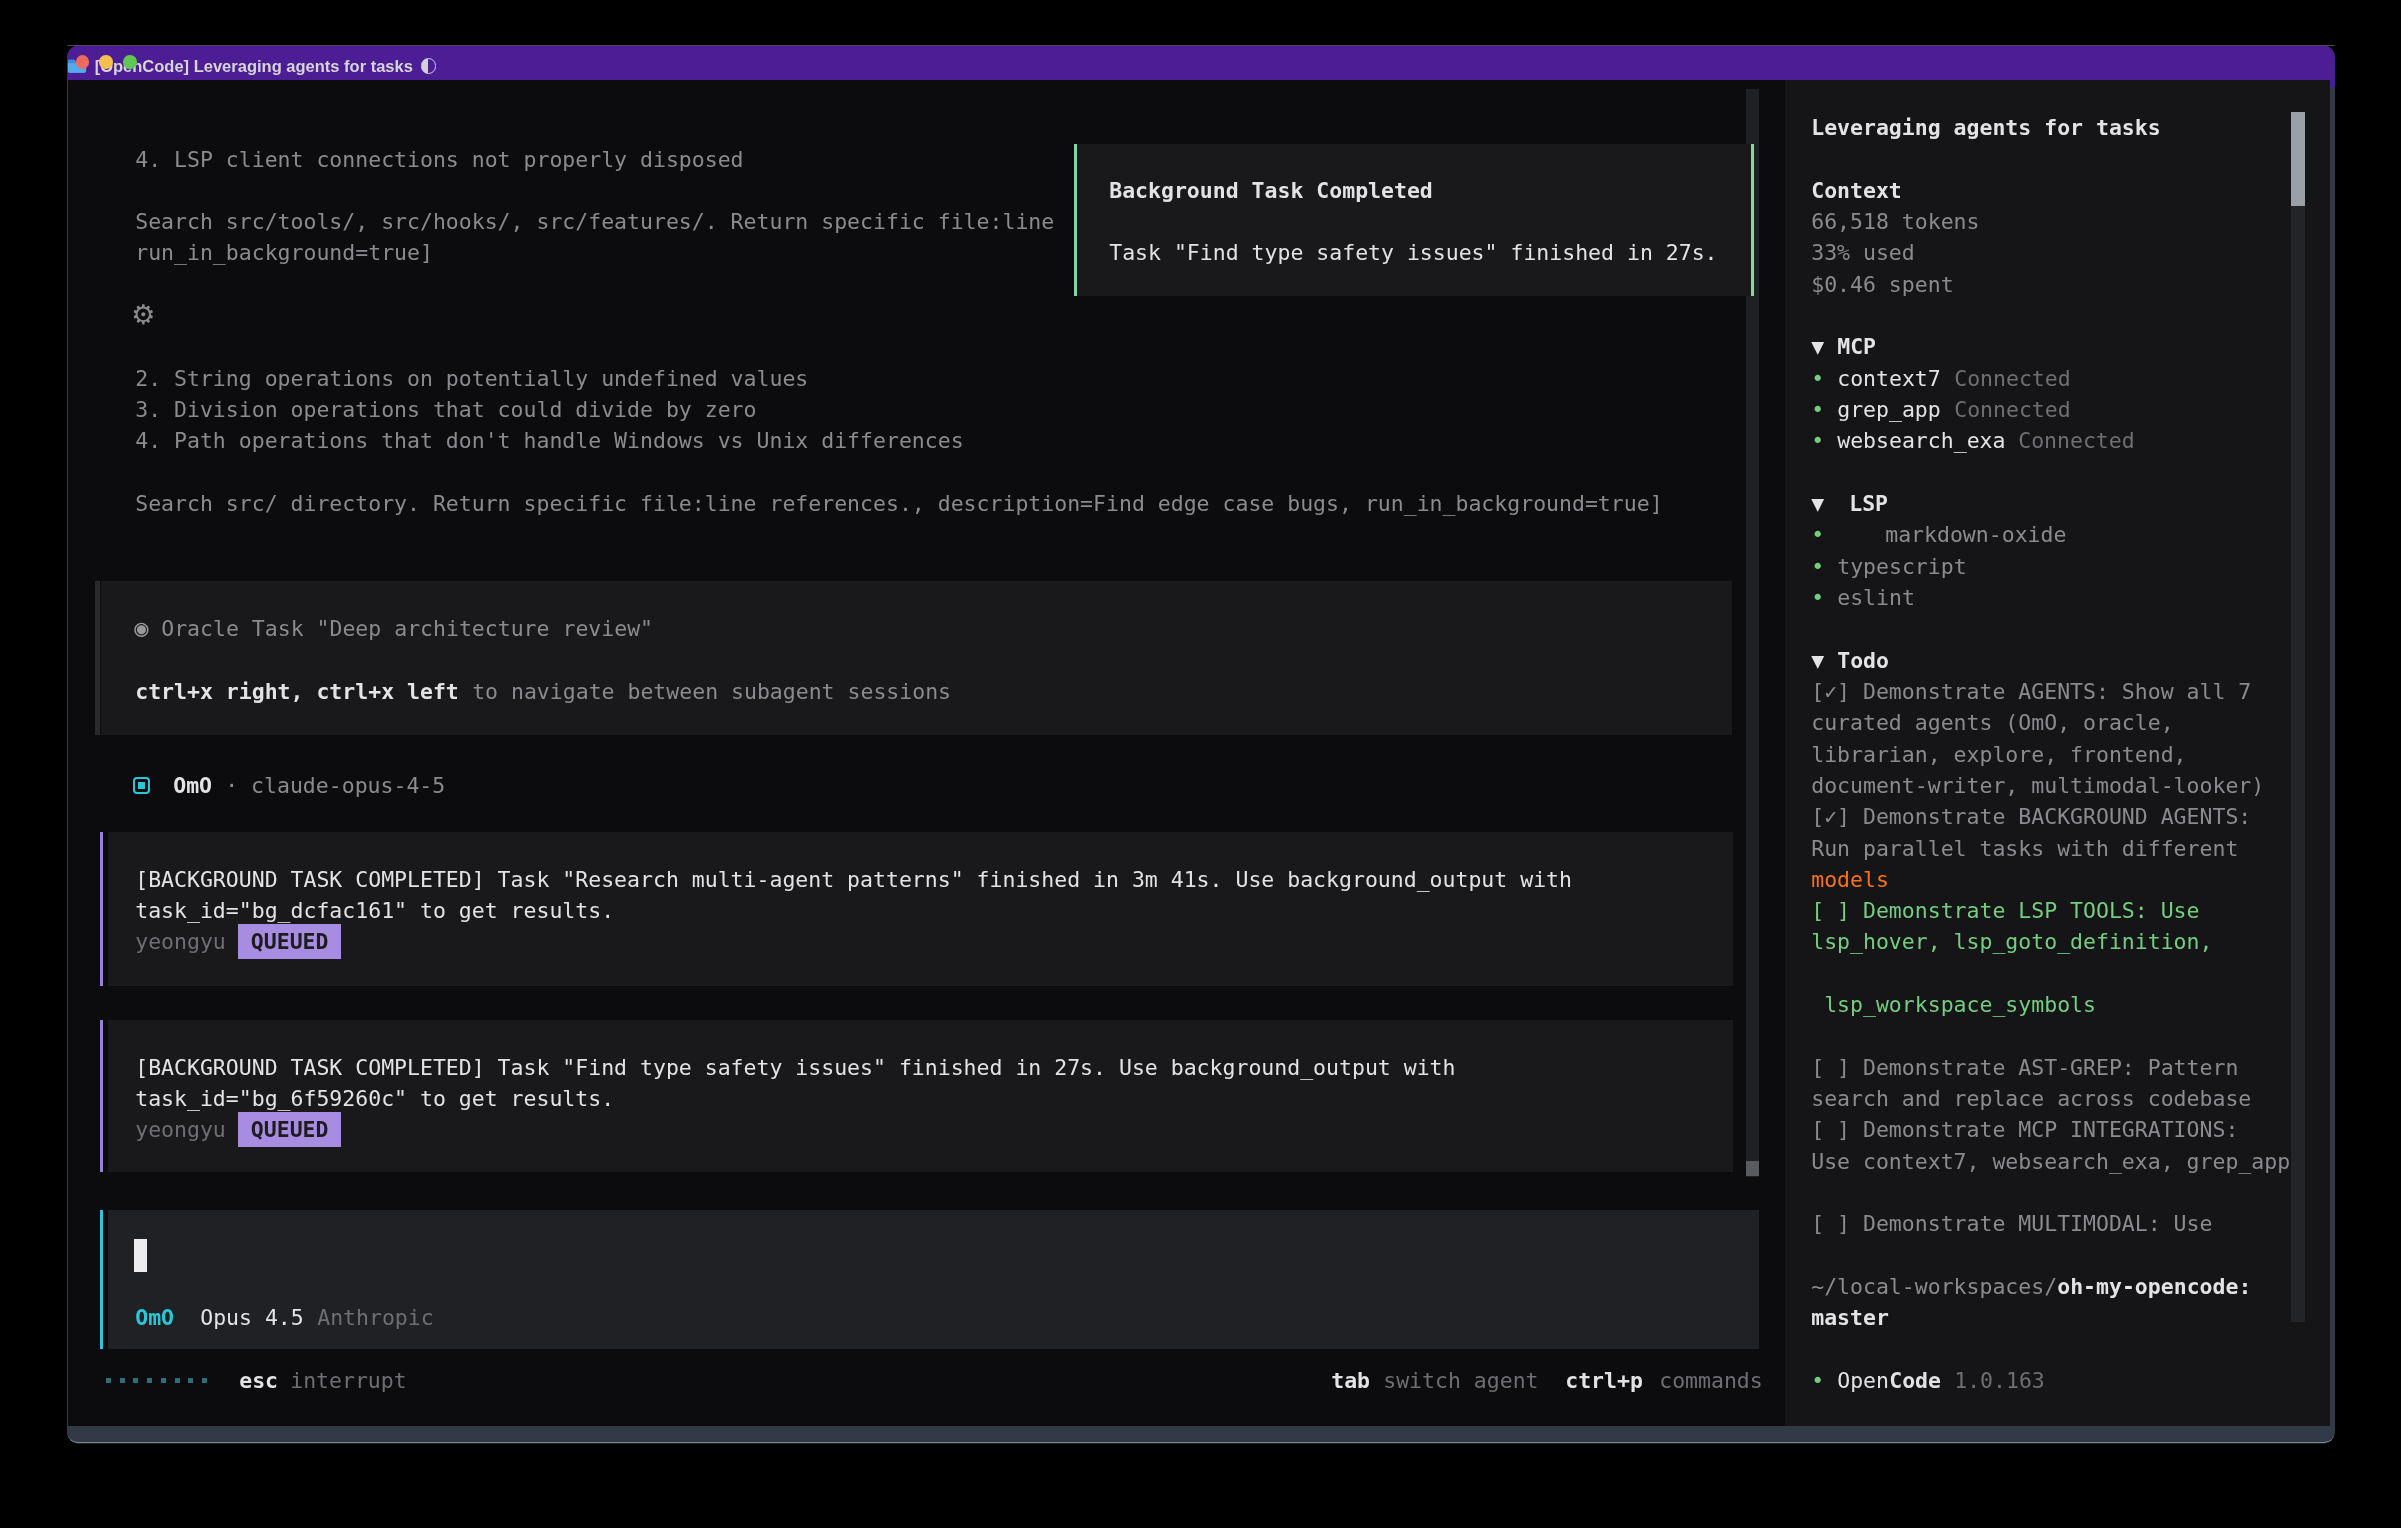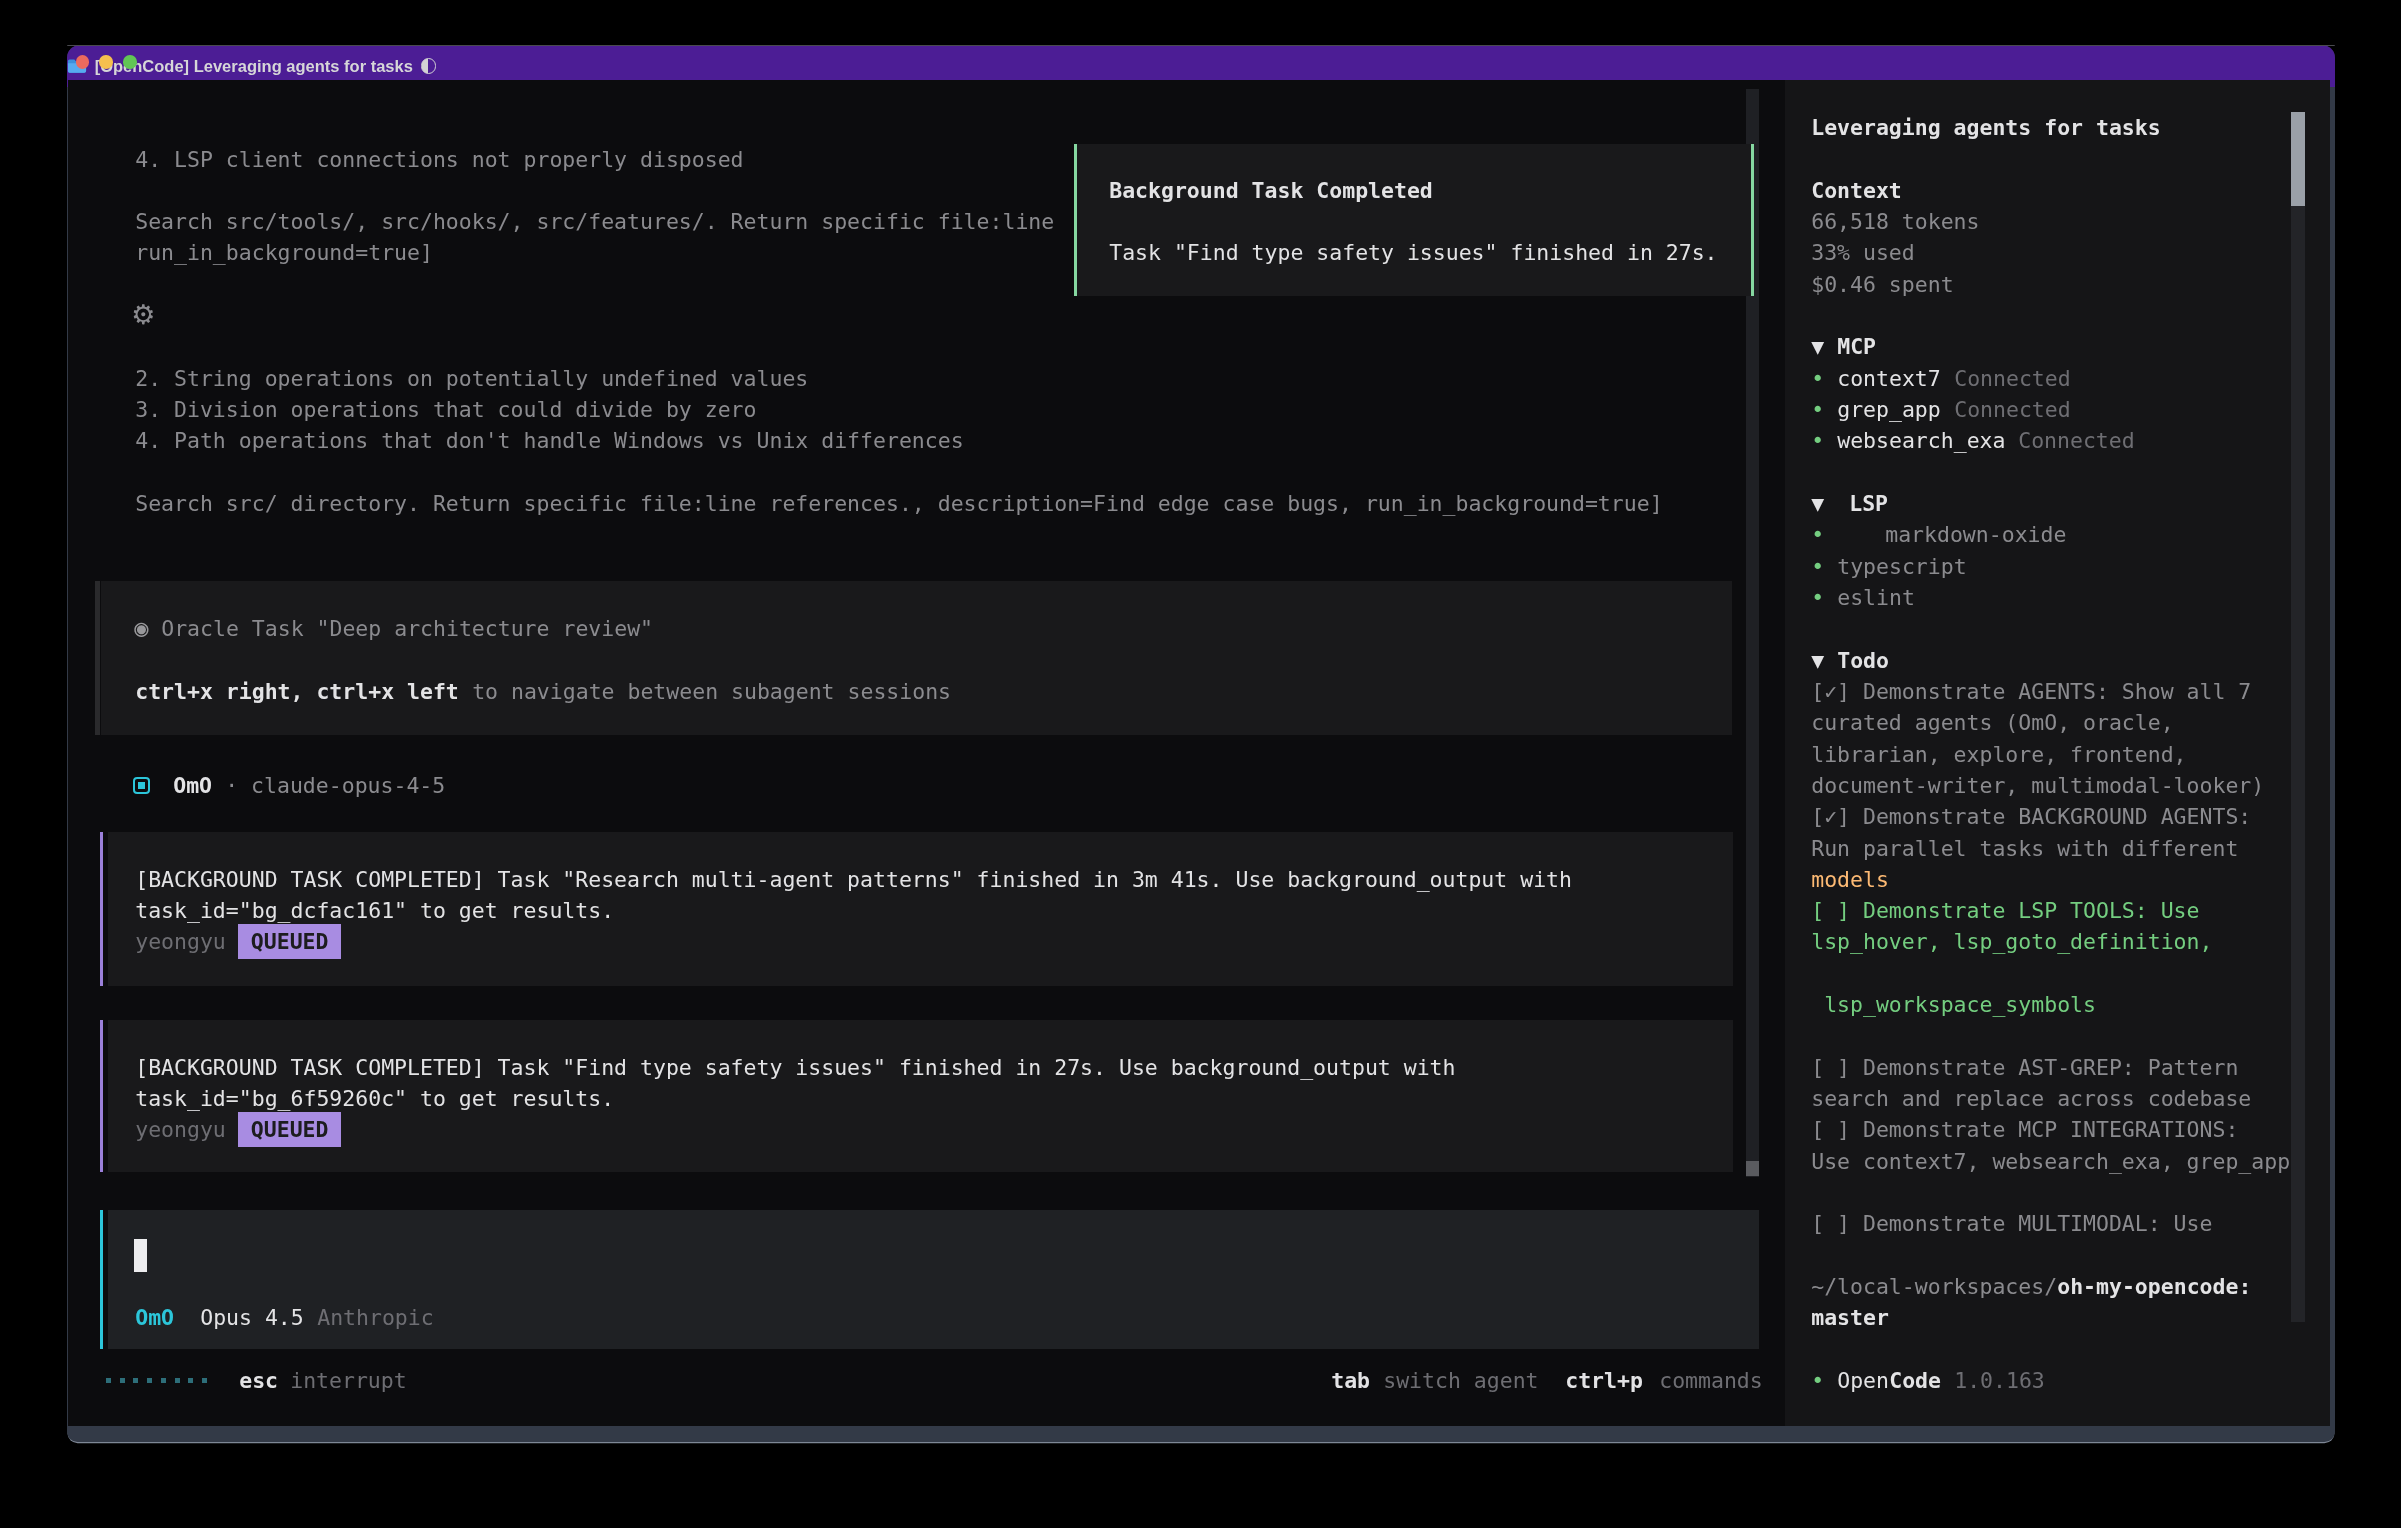--- a/index.html
+++ b/index.html
@@ -108,21 +108,21 @@
         <span class="seg" style="left: 1743px; top: 502px; color: rgb(116, 206, 128);">•</span>
         <span class="seg" style="left: 1769px; top: 502px; color: rgb(139, 139, 143);">eslint</span>
         <span class="seg" style="left: 1743px; top: 565px; color: rgb(227, 227, 229);">▼</span>
         <span class="seg b" style="left: 1769px; top: 565px; color: rgb(227, 227, 229);">Todo</span>
         <span class="seg" style="left: 1743px; top: 596px; color: rgb(139, 139, 143);">[✓] Demonstrate AGENTS: Show all 7</span>
         <span class="seg" style="left: 1743px; top: 627px; color: rgb(139, 139, 143);">curated agents (OmO, oracle,</span>
         <span class="seg" style="left: 1743px; top: 659px; color: rgb(139, 139, 143);">librarian, explore, frontend,</span>
         <span class="seg" style="left: 1743px; top: 690px; color: rgb(139, 139, 143);">document-writer, multimodal-looker)</span>
         <span class="seg" style="left: 1743px; top: 721px; color: rgb(139, 139, 143);">[✓] Demonstrate BACKGROUND AGENTS:</span>
         <span class="seg" style="left: 1743px; top: 753px; color: rgb(139, 139, 143);">Run parallel tasks with different</span>
-        <span class="seg" style="left: 1743px; top: 784px; color: #fdba74;">models</span>
+        <span class="seg" style="left: 1743px; top: 784px; color: #f97316;">models</span>
         <span class="seg" style="left: 1743px; top: 815px; color: rgb(116, 206, 128);">[ ] Demonstrate LSP TOOLS: Use</span>
         <span class="seg" style="left: 1743px; top: 846px; color: rgb(116, 206, 128);">lsp_hover, lsp_goto_definition,</span>
         <span class="seg" style="left: 1743px; top: 909px; color: rgb(116, 206, 128);"> lsp_workspace_symbols</span>
         <span class="seg" style="left: 1743px; top: 972px; color: rgb(139, 139, 143);">[ ] Demonstrate AST-GREP: Pattern</span>
         <span class="seg" style="left: 1743px; top: 1003px; color: rgb(139, 139, 143);">search and replace across codebase</span>
         <span class="seg" style="left: 1743px; top: 1034px; color: rgb(139, 139, 143);">[ ] Demonstrate MCP INTEGRATIONS:</span>
         <span class="seg" style="left: 1743px; top: 1066px; color: rgb(139, 139, 143);">Use context7, websearch_exa, grep_app</span>
         <span class="seg" style="left: 1743px; top: 1128px; color: rgb(139, 139, 143);">[ ] Demonstrate MULTIMODAL: Use</span>
         <span class="seg" style="left: 1743px; top: 1191px; color: rgb(139, 139, 143);">~/local-workspaces/</span>
         <span class="seg b" style="left: 1989px; top: 1191px; color: rgb(227, 227, 229);">oh-my-opencode:</span>

